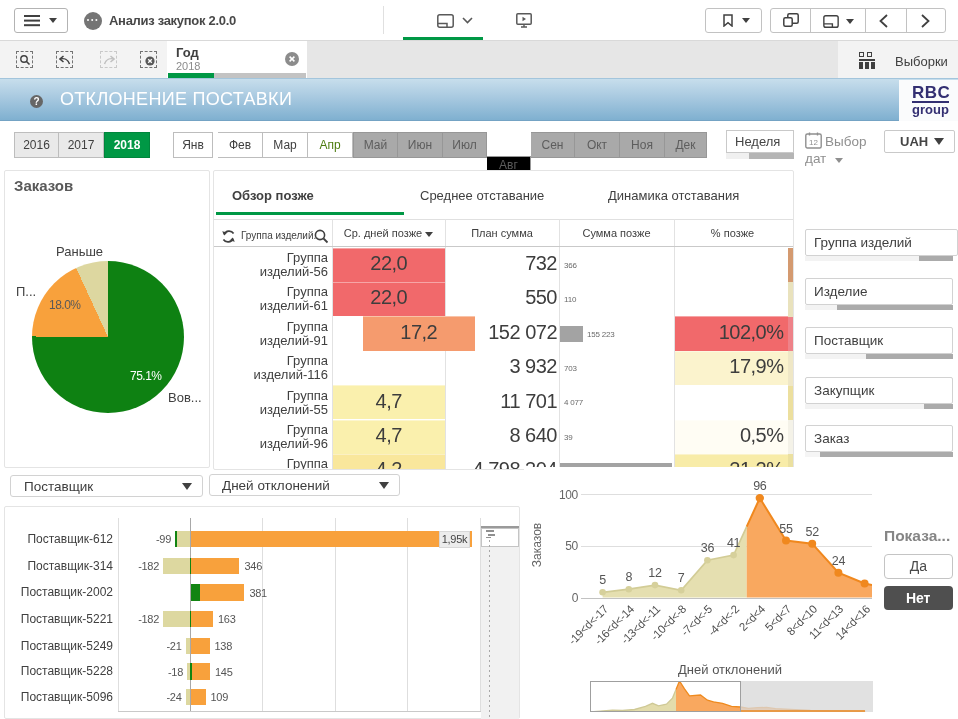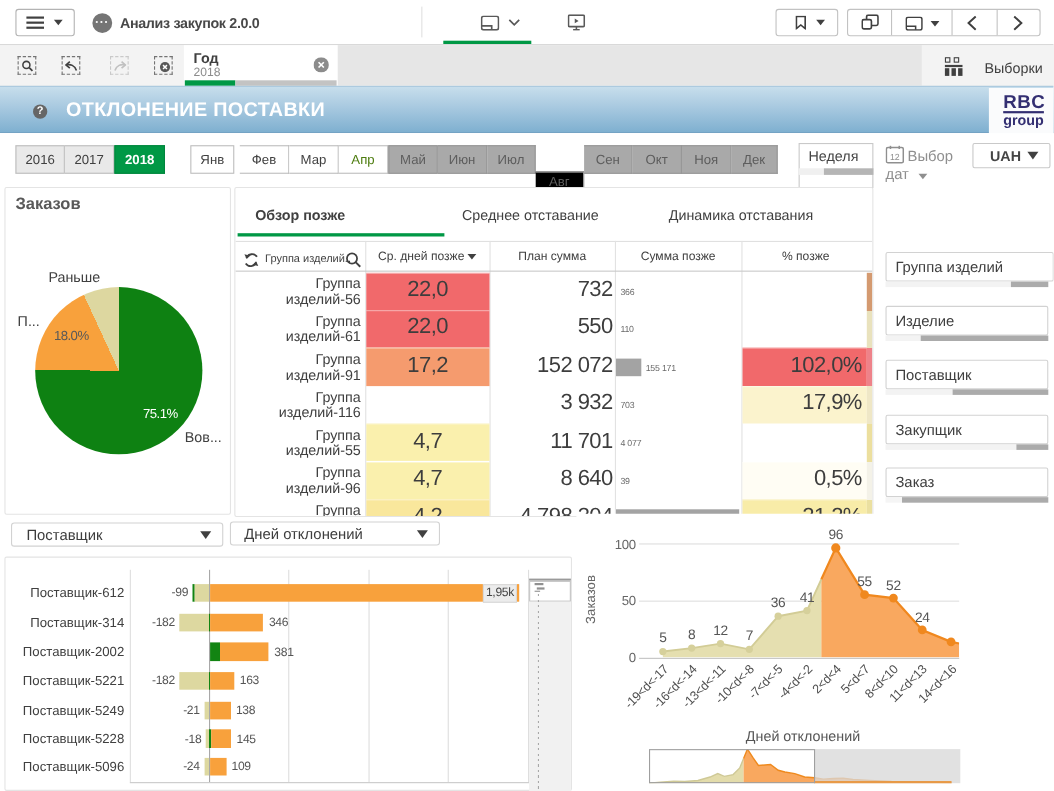--- a/index.html
+++ b/index.html
@@ -134,21 +134,21 @@
       <div class="abs" style="left:0;top:7px;width:16px;height:1.6px;background:#404040;"></div>
       <div class="abs" style="left:0;top:10px;width:4px;height:7px;background:#404040;"></div>
       <div class="abs" style="left:6px;top:10px;width:4px;height:7px;background:#404040;"></div>
       <div class="abs" style="left:12px;top:10px;width:4px;height:7px;background:#404040;"></div>
     </div>
     <div class="abs" style="left:895px;top:13px;font-size:13px;color:#404040;">Выборки</div>
   </div>
 
   <div class="abs" id="bluehdr" style="left:0;top:78px;width:958px;height:43px;background:linear-gradient(180deg,#c7deec 0%,#a8c9e0 45%,#7fb0d0 100%);border-top:1px solid #a3c5dc;border-bottom:1px solid #74a3c4;box-sizing:border-box;">
     <div class="abs" style="left:30px;top:16px;width:13px;height:13px;border-radius:50%;background:#666;color:#fff;font-size:10px;font-weight:bold;text-align:center;line-height:13.5px;">?</div>
-    <div class="abs" style="left:60px;top:10px;font-size:18px;font-weight:bold;color:#fff;letter-spacing:0.3px;">ОТКЛОНЕНИЕ ПОСТАВКИ</div>
+    <div class="abs" style="left:60px;top:10px;font-size:18px;font-weight:normal;color:#fff;letter-spacing:0.3px;">ОТКЛОНЕНИЕ ПОСТАВКИ</div>
 
     <div class="abs" style="left:899px;top:1px;width:59px;height:41px;background:#fafbfc;">
       <div class="abs" style="left:13px;top:3px;font-size:17px;font-weight:bold;color:#332f72;letter-spacing:0.5px;">RBC</div>
       <div class="abs" style="left:13px;top:21px;width:37px;height:2px;background:#332f72;"></div>
       <div class="abs" style="left:13px;top:22px;font-size:13px;font-weight:bold;color:#332f72;">group</div>
     </div>
   </div>
 
   <div class="abs" id="filterrow" style="left:0;top:121px;width:958px;height:49px;background:#fff;">
 
@@ -163,21 +163,21 @@
 
     <div class="btn" style="left:353px;top:11px;width:45px;height:26px;background:#a9a9a9;border:1px solid #979797;color:#5d5d5d;">Май</div>
     <div class="btn" style="left:398px;top:11px;width:45px;height:26px;background:#a9a9a9;border:1px solid #979797;border-left:none;color:#5d5d5d;">Июн</div>
     <div class="btn" style="left:443px;top:11px;width:44px;height:26px;background:#a9a9a9;border:1px solid #979797;border-left:none;color:#5d5d5d;">Июл</div>
     <div class="btn" style="left:487px;top:11px;width:44px;height:17px;background:#000000;border:1px solid #979797;border-left:none;color:#5d5d5d;margin-top:24px;">Авг</div>
     <div class="btn" style="left:531px;top:11px;width:44px;height:26px;background:#a9a9a9;border:1px solid #979797;border-left:none;color:#5d5d5d;">Сен</div>
     <div class="btn" style="left:575px;top:11px;width:45px;height:26px;background:#a9a9a9;border:1px solid #979797;border-left:none;color:#5d5d5d;">Окт</div>
     <div class="btn" style="left:620px;top:11px;width:45px;height:26px;background:#a9a9a9;border:1px solid #979797;border-left:none;color:#5d5d5d;">Ноя</div>
     <div class="btn" style="left:665px;top:11px;width:42px;height:26px;background:#a9a9a9;border:1px solid #979797;border-left:none;color:#5d5d5d;">Дек</div>
 
-    <div class="abs" style="left:726px;top:9px;width:68px;height:41px;border:1px solid #c9c9c9;background:#fff;box-sizing:border-box;">
+    <div class="abs" style="left:726px;top:9px;width:68px;height:23px;border:1px solid #c9c9c9;background:#fff;box-sizing:border-box;">
       <div class="abs" style="left:8px;top:3px;font-size:13px;color:#454545;">Неделя</div>
     </div>
     <div class="abs" style="left:726px;top:32px;width:23px;height:5.5px;background:#f0f0f0;"></div>
     <div class="abs" style="left:749px;top:32px;width:45px;height:5.5px;background:#b5b5b5;"></div>
 
     <svg class="abs" style="left:805px;top:10.5px;" width="17" height="17" viewBox="0 0 17 17">
       <rect x="0.8" y="2" width="15.4" height="14" rx="1.5" fill="none" stroke="#8f8f8f" stroke-width="1.4"></rect>
       <line x1="4.5" y1="0.5" x2="4.5" y2="3.5" stroke="#8f8f8f" stroke-width="1.4"></line>
       <line x1="12.5" y1="0.5" x2="12.5" y2="3.5" stroke="#8f8f8f" stroke-width="1.4"></line>
       <text x="8.5" y="13" font-size="8" fill="#8f8f8f" text-anchor="middle" font-family="Liberation Sans">12</text>
@@ -188,21 +188,21 @@
     <div class="abs" style="left:884px;top:9px;width:71px;height:23px;border:1px solid #c9c9c9;border-radius:2px;background:#fff;box-sizing:border-box;">
       <div class="abs" style="left:15px;top:3px;font-size:13px;font-weight:bold;color:#454545;">UAH</div>
       <div class="abs tri-down" style="left:49px;top:7px;border-top-color:#404040;border-left-width:5.5px;border-right-width:5.5px;border-top-width:7px;"></div>
     </div>
   </div>
 
   <div class="card" id="piecard" style="left:4px;top:170px;width:206px;height:298px;">
     <div class="abs" style="left:9px;top:6px;font-size:15px;font-weight:bold;color:#595959;">Заказов</div>
     <div class="abs" style="left:27px;top:90px;width:152px;height:152px;border-radius:50%;
          background:conic-gradient(#0e8112 0deg 270.4deg,#f8a13c 270.4deg 335.2deg,#ddd7a0 335.2deg 360deg);"></div>
-    <div class="abs" style="left:39px;top:73px;font-size:13px;color:#404040;">Раньше</div>
+    <div class="abs" style="left:51px;top:73px;font-size:13px;color:#404040;">Раньше</div>
     <div class="abs" style="left:11px;top:113px;font-size:13px;color:#404040;">П...</div>
     <div class="abs" style="left:163px;top:219px;font-size:13px;color:#404040;">Вов...</div>
     <div class="abs num" style="left:44px;top:127px;font-size:12px;color:#595959;">18.0%</div>
     <div class="abs num" style="left:125px;top:198px;font-size:12px;color:#fff;">75.1%</div>
   </div>
 
   <div class="card" id="tablecard" style="left:213px;top:170px;width:581px;height:300px;overflow:hidden;">
 
     <div class="abs" style="left:18px;top:17px;font-size:13px;font-weight:bold;color:#404040;">Обзор позже</div>
     <div class="abs" style="left:206px;top:17px;font-size:13px;color:#404040;">Среднее отставание</div>
@@ -237,24 +237,24 @@
     <div class="c2" style="top:76.5px;background:#f1696b;"><span class="bignum">22,0</span></div>
     <div class="c3" style="top:81px;">732</div>
     <div class="c4lbl" style="top:89.8px;">366</div>
 
     <div class="c1" style="top:114.4px;">Группа<br>изделий-61</div>
     <div class="c2" style="top:110.9px;background:#f1696b;"><span class="bignum">22,0</span></div>
     <div class="c3" style="top:115.4px;">550</div>
     <div class="c4lbl" style="top:123.9px;">110</div>
 
     <div class="c1" style="top:148.8px;">Группа<br>изделий-91</div>
-    <div class="c2" style="top:145.3px;background:#f59b6e;"><span class="bignum">17,2</span></div>
+    <div class="c2" style="top:145.3px;background:#f59b6e;margin-left:30px;"><span class="bignum">17,2</span></div>
     <div class="c3" style="top:149.8px;">152 072</div>
     <div class="abs" style="left:346px;top:154.8px;width:23px;height:16px;background:#a3a3a3;"></div>
-    <div class="c4lbl" style="left:373px;top:159.3px;">155 171</div>
+    <div class="c4lbl" style="left:373px;top:159.3px;">155 223</div>
     <div class="c5" style="top:145.3px;background:#f1696b;"><span class="bignum">102,0%</span></div>
 
     <div class="c1" style="top:183.2px;">Группа<br>изделий-116</div>
     <div class="c3" style="top:184.2px;">3 932</div>
     <div class="c4lbl" style="top:192.7px;">703</div>
     <div class="c5" style="top:179.7px;background:#fbf3cd;"><span class="bignum">17,9%</span></div>
 
     <div class="c1" style="top:217.6px;">Группа<br>изделий-55</div>
     <div class="c2" style="top:214.1px;background:#faf0ad;"><span class="bignum">4,7</span></div>
     <div class="c3" style="top:218.6px;">11 701</div>
@@ -443,14 +443,19 @@
       <polygon points="0,31 10.5,30.1 22.5,29.1 32.5,29.5 44.5,28.5 55.5,25.4 62.5,22.3 68.5,24.8 76.5,23.2 82.5,17.1 86,8.5 86,31" fill="#e3dcab"></polygon>
       <polyline points="0,31 10.5,30.1 22.5,29.1 32.5,29.5 44.5,28.5 55.5,25.4 62.5,22.3 68.5,24.8 76.5,23.2 82.5,17.1 86,8.5" fill="none" stroke="#cfc996" stroke-width="1.3"></polyline>
       <polygon points="86,8.5 89.5,0 94.5,7.8 99.5,14.9 110.5,14 117.5,19.2 123.5,20.8 132.5,22.3 141.5,25.4 150.5,26 158.5,27.3 167.5,26.7 176.5,26.4 185.5,27.6 200.5,28.5 220.5,29.5 240.5,29.8 260.5,30.1 275.2,30.4 275.2,31 86,31" fill="#f9a85f"></polygon>
       <polyline points="86,8.5 89.5,0 94.5,7.8 99.5,14.9 110.5,14 117.5,19.2 123.5,20.8 132.5,22.3 141.5,25.4 150.5,26 158.5,27.3 167.5,26.7 176.5,26.4 185.5,27.6 200.5,28.5 220.5,29.5 240.5,29.8 260.5,30.1 275.2,30.4" fill="none" stroke="#ef8a1e" stroke-width="1.3"></polyline>
     </svg>
     <div class="abs" style="left:216.4px;top:214px;width:132.2px;height:31px;background:rgba(217,217,217,0.78);"></div>
     <div class="abs" style="left:216.4px;top:243.2px;width:125px;height:1.6px;background:rgba(233,144,52,0.85);"></div>
     <div class="abs" style="left:65.5px;top:214px;width:151px;height:31px;border:1px solid #9f9f9f;box-sizing:border-box;"></div>
   </div>
 
+  <div class="abs" id="showcard" style="left:883px;top:467px;width:75px;height:252px;background:#fff;">
+    <div class="abs" style="left:1px;top:60px;font-size:15.5px;font-weight:bold;color:#858585;">Показа...</div>
+    <div class="abs" style="left:1px;top:87px;width:69px;height:25px;background:#fff;border:1px solid #c4c4c4;border-radius:4px;box-sizing:border-box;text-align:center;font-size:14px;color:#4a4a4a;line-height:23px;">Да</div>
+    <div class="abs" style="left:0.7px;top:118.6px;width:69px;height:24px;background:#4f4f4f;border-radius:4px;text-align:center;font-size:14px;font-weight:bold;color:#fff;line-height:24px;">Нет</div>
+  </div>
 
 </div>
 
 </body></html>

